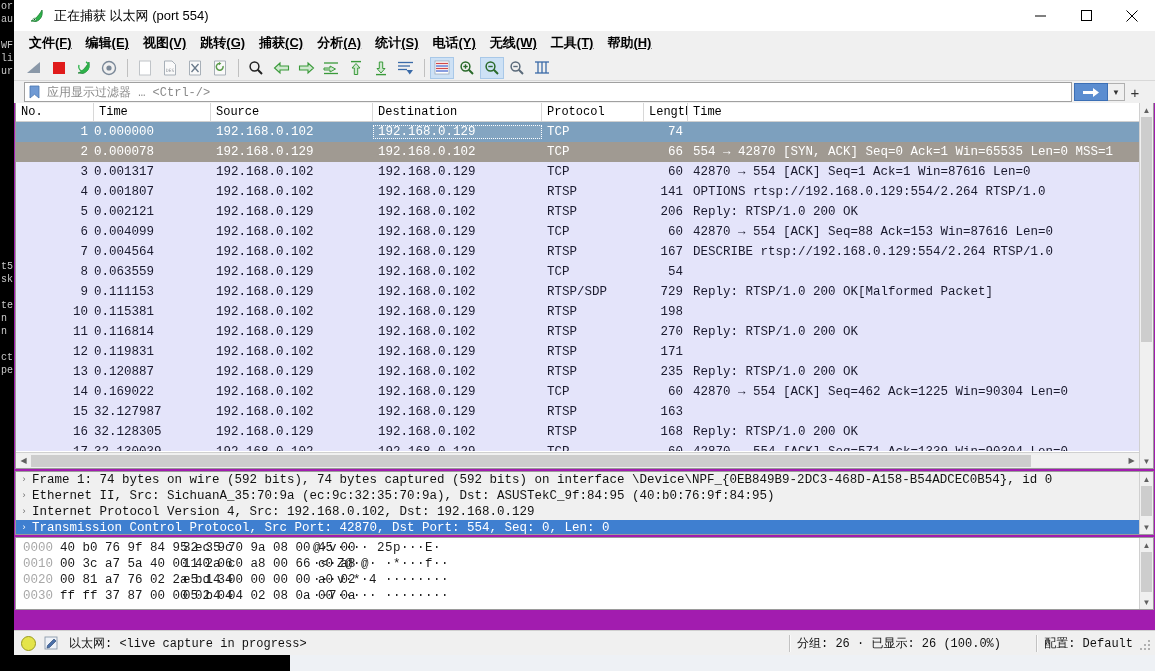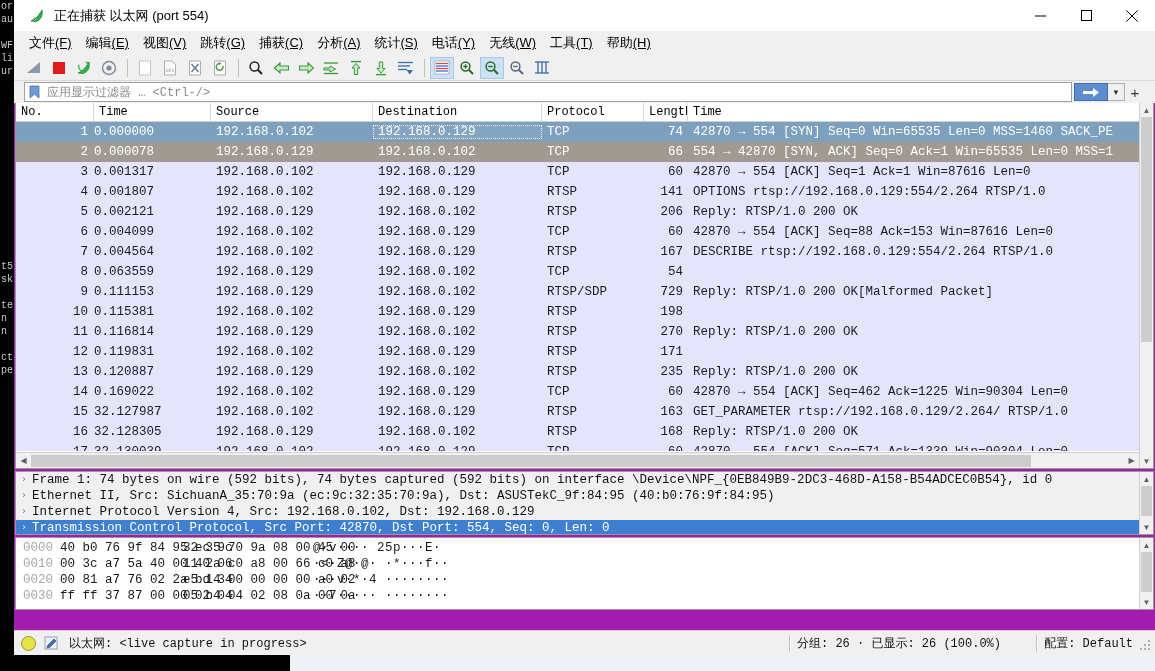--- a/index.html
+++ b/index.html
@@ -45,21 +45,21 @@
     font-family: "Liberation Sans", sans-serif;
   }
   #winbtns { position: absolute; right: 0; top: 0; display: flex; }
 
   
   #menubar {
     height: 24px; background: #f0f0f0; display: flex; align-items: center;
     padding-left: 8px; box-sizing: border-box;
   }
   .menuitem {
-    font-size: 13px; color: #000; padding: 2px 7px; white-space: nowrap;
+    font-size: 13px; color: #000; padding: 2px 7px; white-space: nowrap; font-weight: bold;
   }
   .menuitem .mn { text-decoration: underline; }
 
   
   #toolbar {
     height: 26px; background: #f0f0f0; display: flex; align-items: center;
     padding-left: 8px; box-sizing: border-box; border-bottom: 1px solid #d8d8d8;
   }
   .tbtn {
     width: 24px; height: 22px; display: flex; align-items: center;
@@ -489,21 +489,20 @@
       <div class="hcell" style="width:440px;border-right:none">Time</div>
     </div>
     <div id="plist-rows">
         <div class="prow sel">
           <div class="cell c-no" style="width: 78px;">1</div>
           <div class="cell c-time" style="width: 117px;">0.000000</div>
           <div class="cell c-src" style="width: 162px;">192.168.0.102</div>
           <div class="cell c-dst" style="width: 169px;">192.168.0.129</div>
           <div class="cell c-pro" style="width: 102px;">TCP</div>
           <div class="cell c-len" style="width: 44px;">74</div>
-          <div class="cell c-info" style="width: auto; flex: 1 1 0%;">42870 → 554 [SYN] Seq=0 Win=65535 Len=0 MSS=1460 SACK_PE</div>
         </div>
         <div class="prow sel2">
           <div class="cell c-no" style="width: 78px;">2</div>
           <div class="cell c-time" style="width: 117px;">0.000078</div>
           <div class="cell c-src" style="width: 162px;">192.168.0.129</div>
           <div class="cell c-dst" style="width: 169px;">192.168.0.102</div>
           <div class="cell c-pro" style="width: 102px;">TCP</div>
           <div class="cell c-len" style="width: 44px;">66</div>
           <div class="cell c-info" style="width: auto; flex: 1 1 0%;">554 → 42870 [SYN, ACK] Seq=0 Ack=1 Win=65535 Len=0 MSS=1</div>
         </div>
@@ -612,21 +611,20 @@
           <div class="cell c-len" style="width: 44px;">60</div>
           <div class="cell c-info" style="width: auto; flex: 1 1 0%;">42870 → 554 [ACK] Seq=462 Ack=1225 Win=90304 Len=0</div>
         </div>
         <div class="prow rtsp">
           <div class="cell c-no" style="width: 78px;">15</div>
           <div class="cell c-time" style="width: 117px;">32.127987</div>
           <div class="cell c-src" style="width: 162px;">192.168.0.102</div>
           <div class="cell c-dst" style="width: 169px;">192.168.0.129</div>
           <div class="cell c-pro" style="width: 102px;">RTSP</div>
           <div class="cell c-len" style="width: 44px;">163</div>
-          <div class="cell c-info" style="width: auto; flex: 1 1 0%;">GET_PARAMETER rtsp://192.168.0.129/2.264/ RTSP/1.0</div>
         </div>
         <div class="prow rtsp">
           <div class="cell c-no" style="width: 78px;">16</div>
           <div class="cell c-time" style="width: 117px;">32.128305</div>
           <div class="cell c-src" style="width: 162px;">192.168.0.129</div>
           <div class="cell c-dst" style="width: 169px;">192.168.0.102</div>
           <div class="cell c-pro" style="width: 102px;">RTSP</div>
           <div class="cell c-len" style="width: 44px;">168</div>
           <div class="cell c-info" style="width: auto; flex: 1 1 0%;">Reply: RTSP/1.0 200 OK</div>
         </div>

